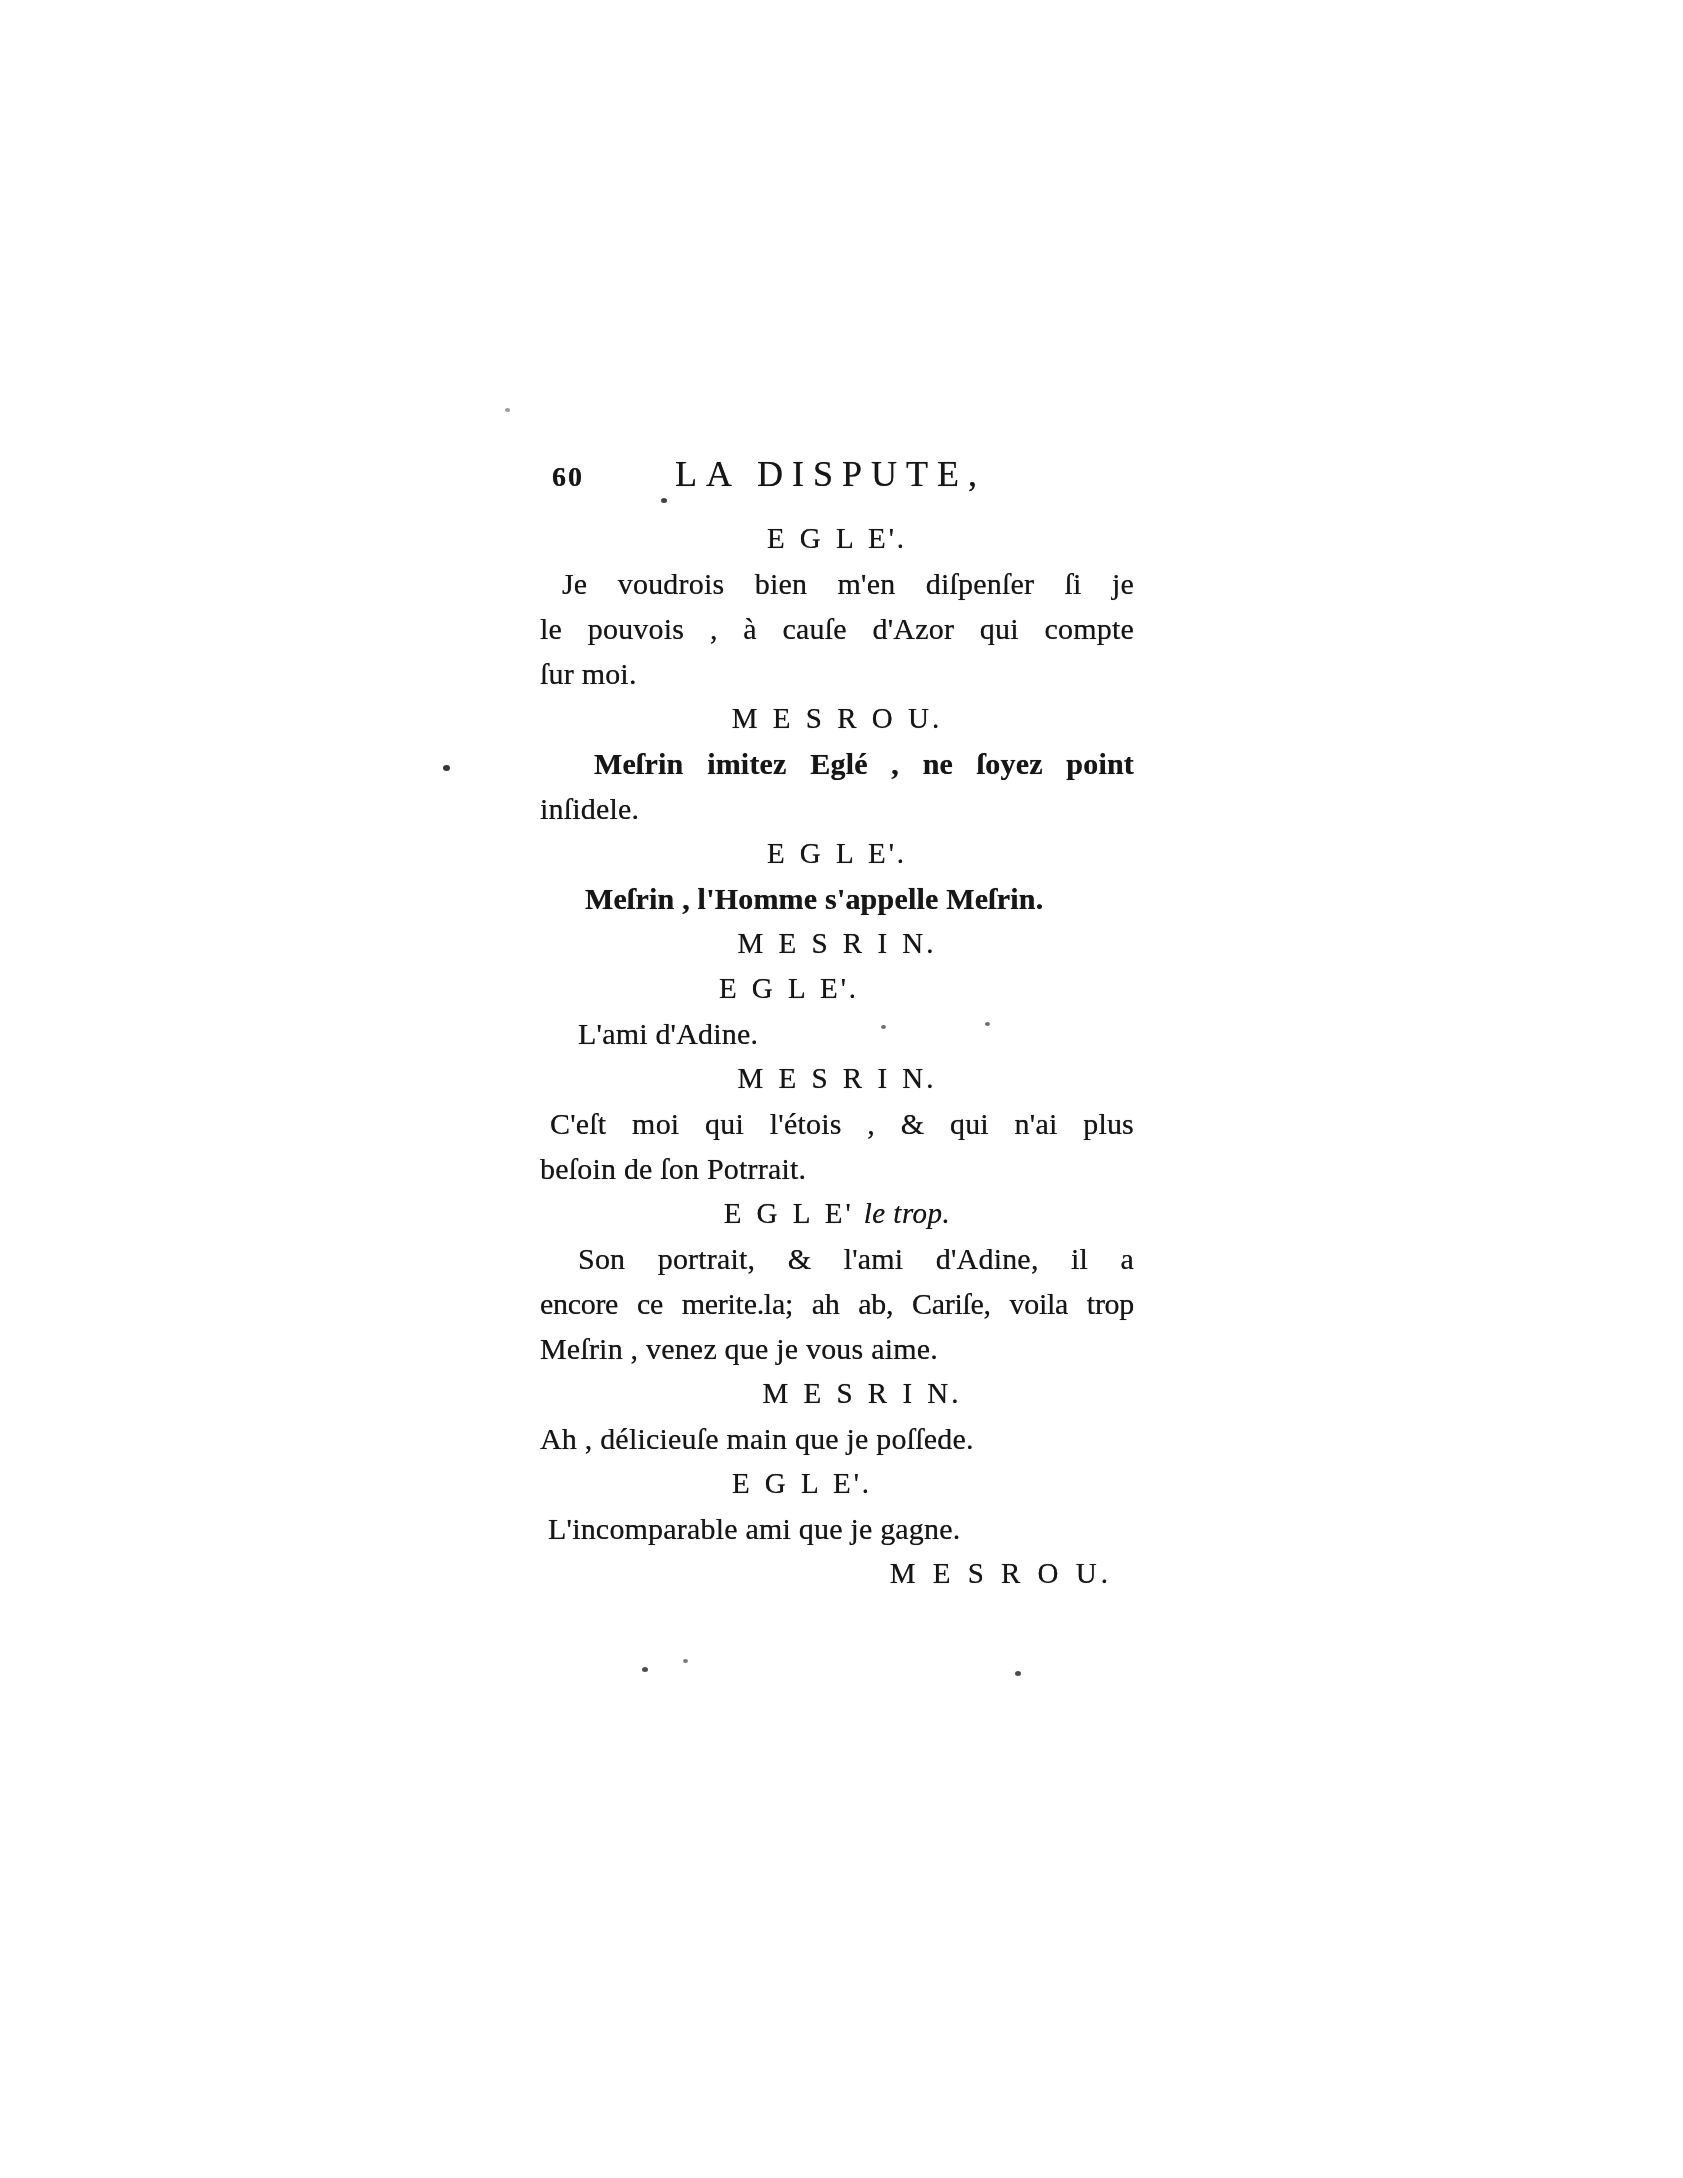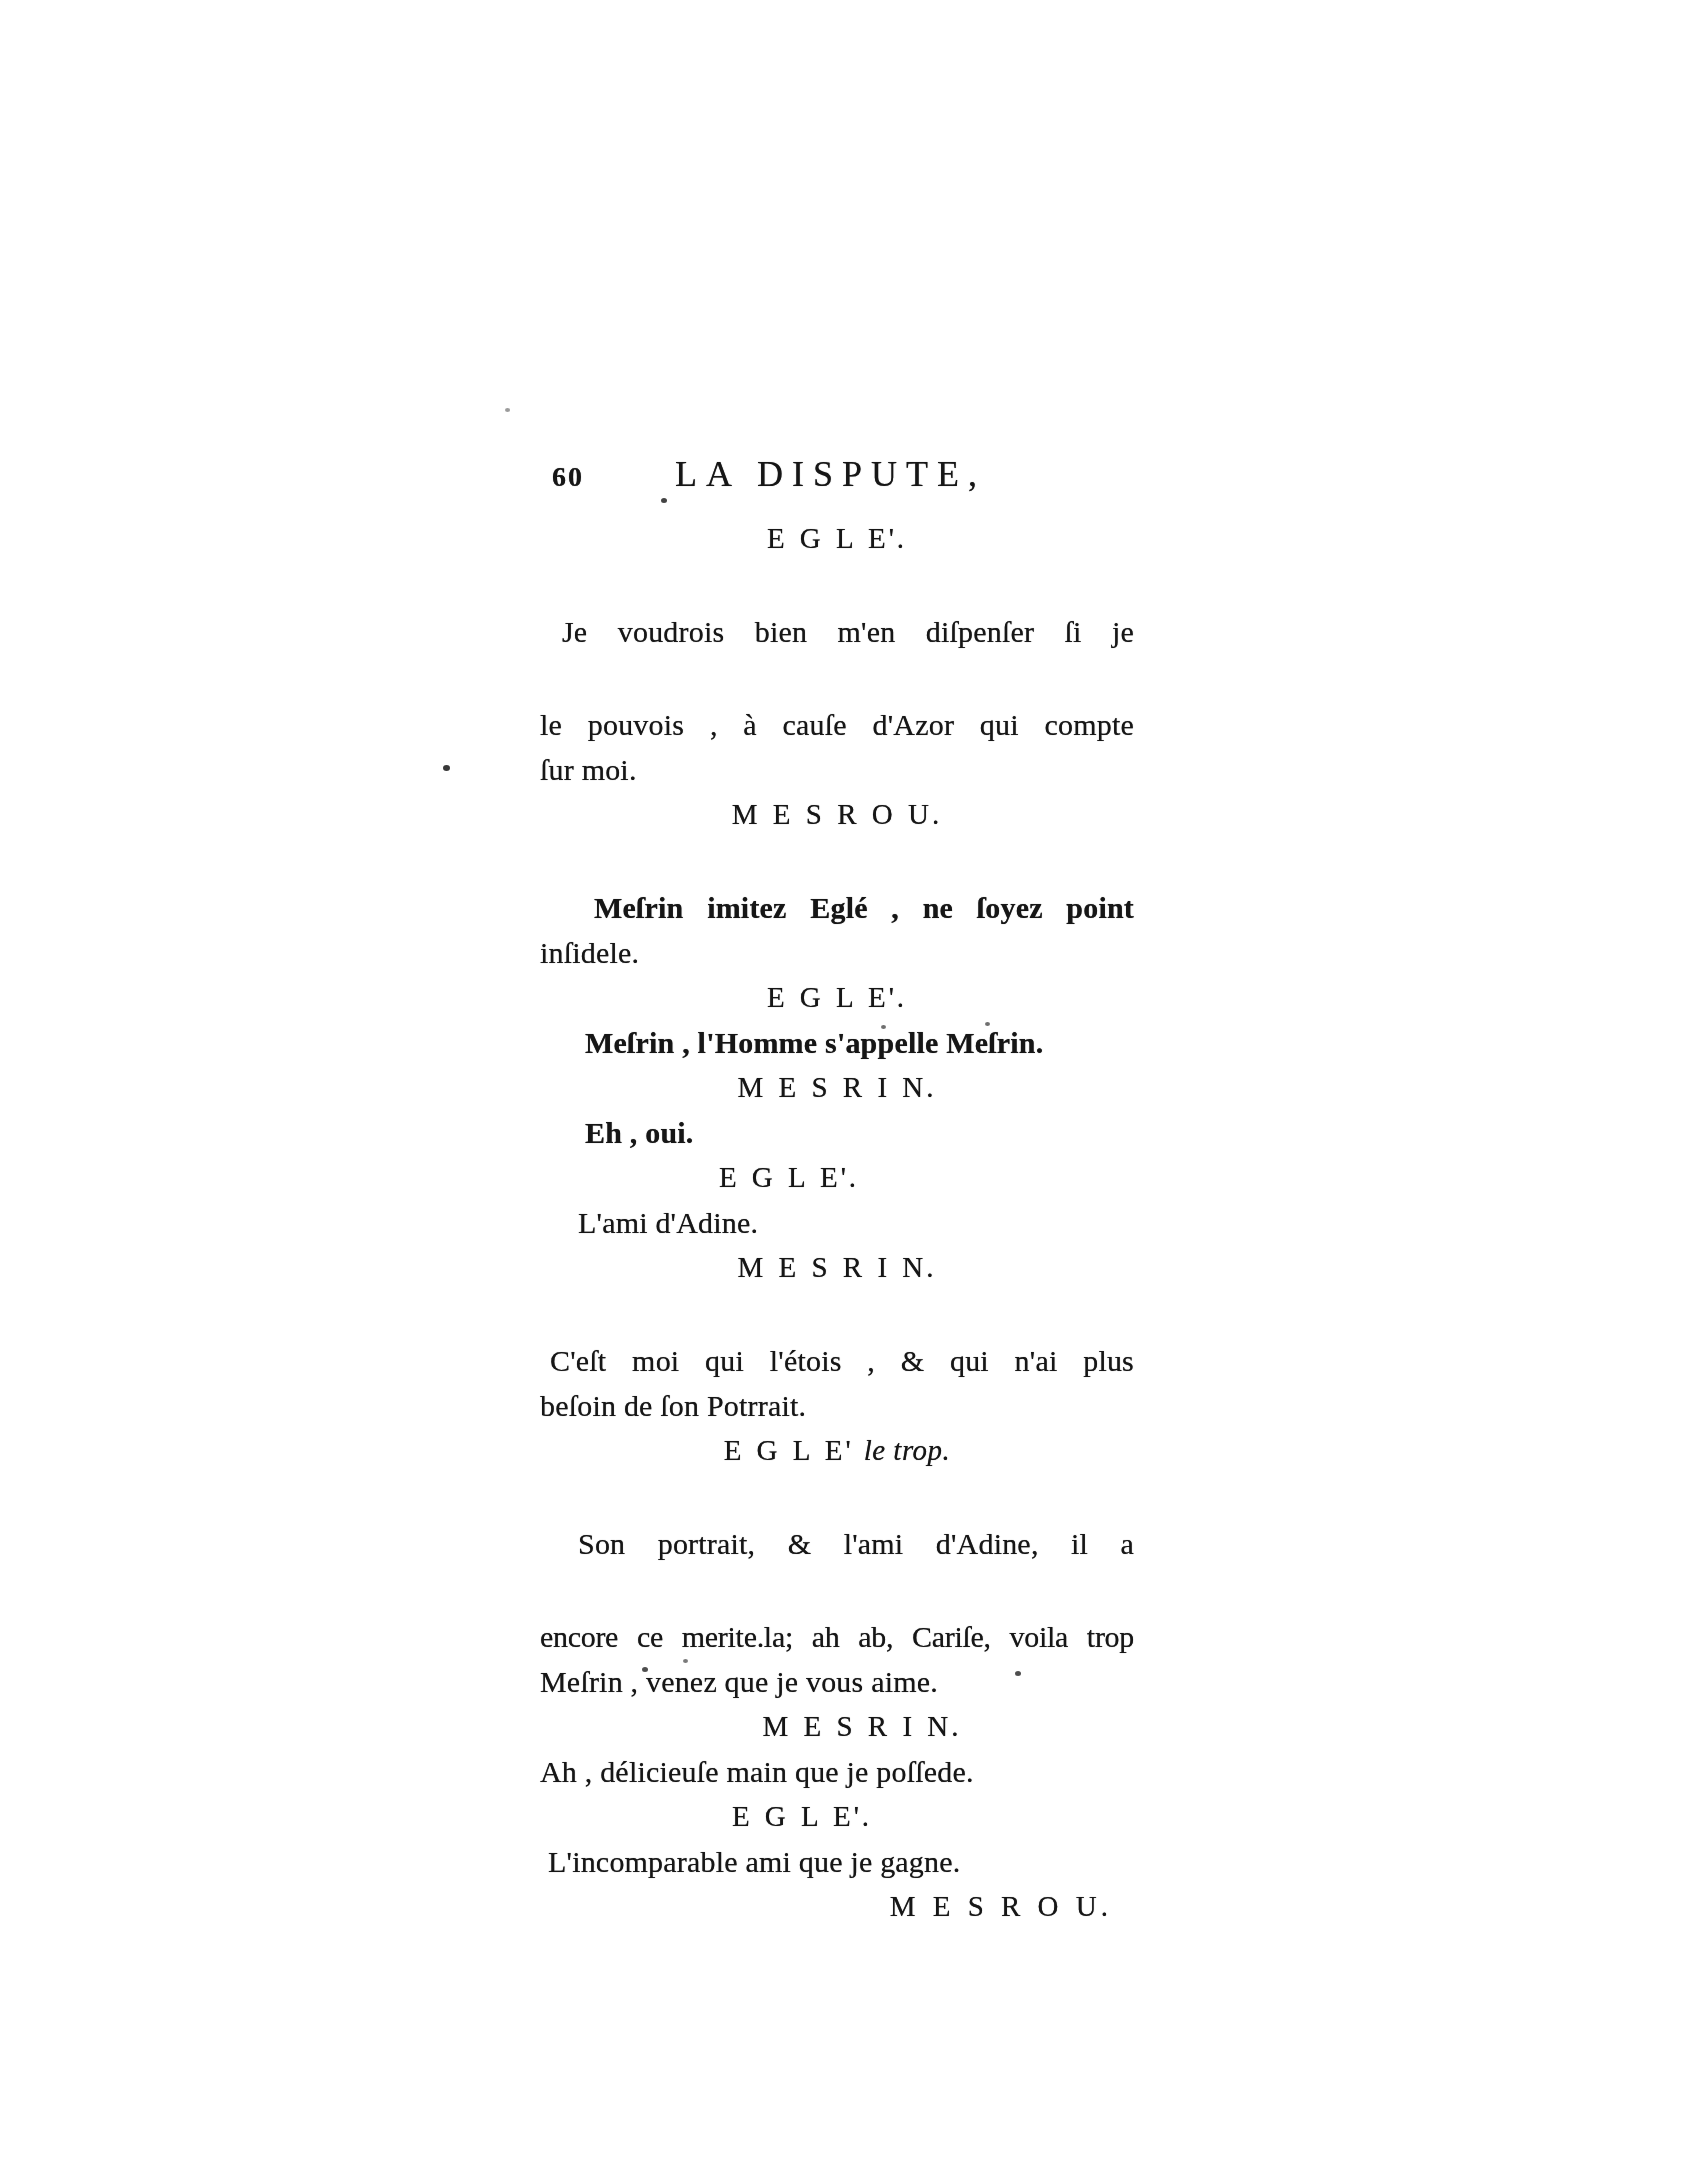--- a/index.html
+++ b/index.html
@@ -26,21 +26,21 @@
     white-space:nowrap;
   }
   .line{
     font-size:30px;line-height:45px;height:45px;
     letter-spacing:0.2px;white-space:nowrap;
   }
   .heading{
     text-align:center;font-size:29px;letter-spacing:3px;word-spacing:2px;
   }
   .dir{font-style:italic;letter-spacing:0.5px;word-spacing:0;margin-left:10px;font-size:29px;}
-  .j{white-space:normal;text-align:justify;text-align-last:justify;text-justify:inter-word;margin-top:48px;}
+  .j{white-space:normal;text-align:justify;text-align-last:justify;text-justify:inter-word;}
   .tight{word-spacing:-3.5px;letter-spacing:-0.3px;}
   .in8{padding-left:8px;}
   .in10{padding-left:10px;}
   .in22{padding-left:22px;}
   .in38{padding-left:38px;}
   .in45{padding-left:45px;font-weight:bold;}
   .in55{padding-left:54px;font-weight:bold;}
   .shift-l{transform:translateX(-48px);}
   .shift-l2{transform:translateX(-35px);}
   .shift-r{transform:translateX(25px);}
@@ -63,21 +63,20 @@
   <div class="line">ſur moi.</div>
 
   <div class="line heading">M E S R O U.</div>
   <div class="line j in55">Meſrin imitez Eglé , ne ſoyez point</div>
   <div class="line">inſidele.</div>
 
   <div class="line heading">E G L E'.</div>
   <div class="line in45">Meſrin , l'Homme s'appelle Meſrin.</div>
 
   <div class="line heading">M E S R I N.</div>
-  <div class="line in45">Eh , oui.</div>
 
   <div class="line heading shift-l">E G L E'.</div>
   <div class="line in38">L'ami d'Adine.</div>
 
   <div class="line heading">M E S R I N.</div>
   <div class="line j in10">C'eſt moi qui l'étois , &amp; qui n'ai plus</div>
   <div class="line">beſoin de ſon Potrrait.</div>
 
   <div class="line heading"><span>E G L E'</span><span class="dir">le trop.</span></div>
   <div class="line j in38">Son portrait, &amp; l'ami d'Adine, il a</div>

